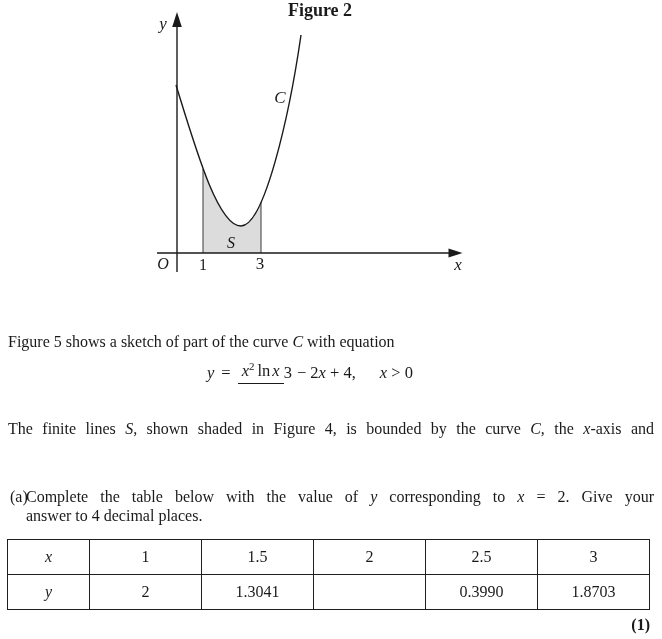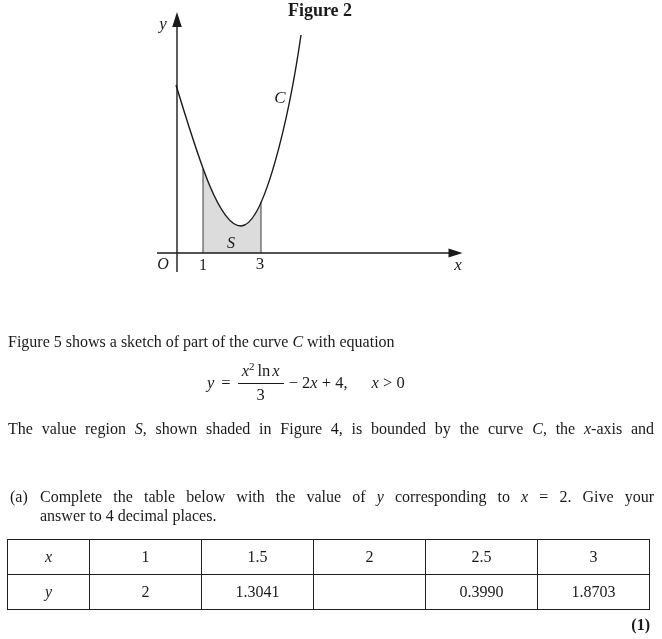--- a/index.html
+++ b/index.html
@@ -32,33 +32,33 @@
   
   .para {
     font-size: 16px;
     line-height: 19px;
   }
   #intro { left: 8px; top: 332px; width: 648px; }
   #desc  { left: 8px; top: 419px; width: 646px; }
   #desc .just { text-align: justify; text-align-last: justify; }
   #part-a { left: 10px; top: 487px; width: 644px; }
   #part-a .a-label { position: absolute; left: 0; top: 0; }
-  #part-a .a-body { margin-left: 30px; }
+  #part-a .a-body { margin-left: 16px; }
   #part-a .just { text-align: justify; text-align-last: justify; }
 
   
   .equation {
     left: 207px; top: 361px;
     display: flex;
     align-items: center;
     font-size: 16.5px;
     white-space: pre;
   }
   .equation .rel { margin: 0 7px; }
-  .frac { display: inline-flex; flex-direction: column; align-items: center; justify-content: space-between; }
+  .frac { display: inline-flex; flex-direction: row; align-items: center; justify-content: space-between; }
   .frac .num {
     line-height: 20px;
     border-bottom: 1.4px solid #1a1a1a;
     padding: 0 4px 2px 4px;
   }
   .frac .num sup { font-size: 11px; line-height: 0; vertical-align: 6px; }
   .frac .num .ln { font-style: normal; margin: 0 2px 0 3px; }
   .frac .den { line-height: 20px; padding-top: 1px; }
   .equation .tail { margin-left: 5px; }
   .equation .cond { margin-left: 24px; text-align: center; }
@@ -128,21 +128,21 @@
   <span class="frac">
     <span class="num"><span class="it">x</span><sup>2</sup><span class="ln">ln</span><span class="it">x</span></span>
     <span class="den">3</span>
   </span>
   <span class="tail"><span>− 2</span><span class="it">x</span><span> + 4,</span></span>
   <span class="cond"><span class="it">x</span><span> &gt; 0</span></span>
 </div>
 
 <div id="desc" class="abs para">
   <div class="just">
-    <span>The value region </span><span class="it">S</span><span>, shown shaded in Figure 4, is bounded by the curve </span><span class="it">C</span><span>, the </span><span class="it">x</span><span>-axis and</span>
+    <span>The finite lines </span><span class="it">S</span><span>, shown shaded in Figure 4, is bounded by the curve </span><span class="it">C</span><span>, the </span><span class="it">x</span><span>-axis and</span>
   </div>
 </div>
 
 <div id="part-a" class="abs para">
   <span class="a-label">(a)</span>
   <div class="a-body">
     <div class="just">
       <span>Complete the table below with the value of </span><span class="it">y</span><span> corresponding to </span><span class="it">x</span><span> = 2.  Give your</span>
     </div>
     <div>answer to 4 decimal places.</div>

